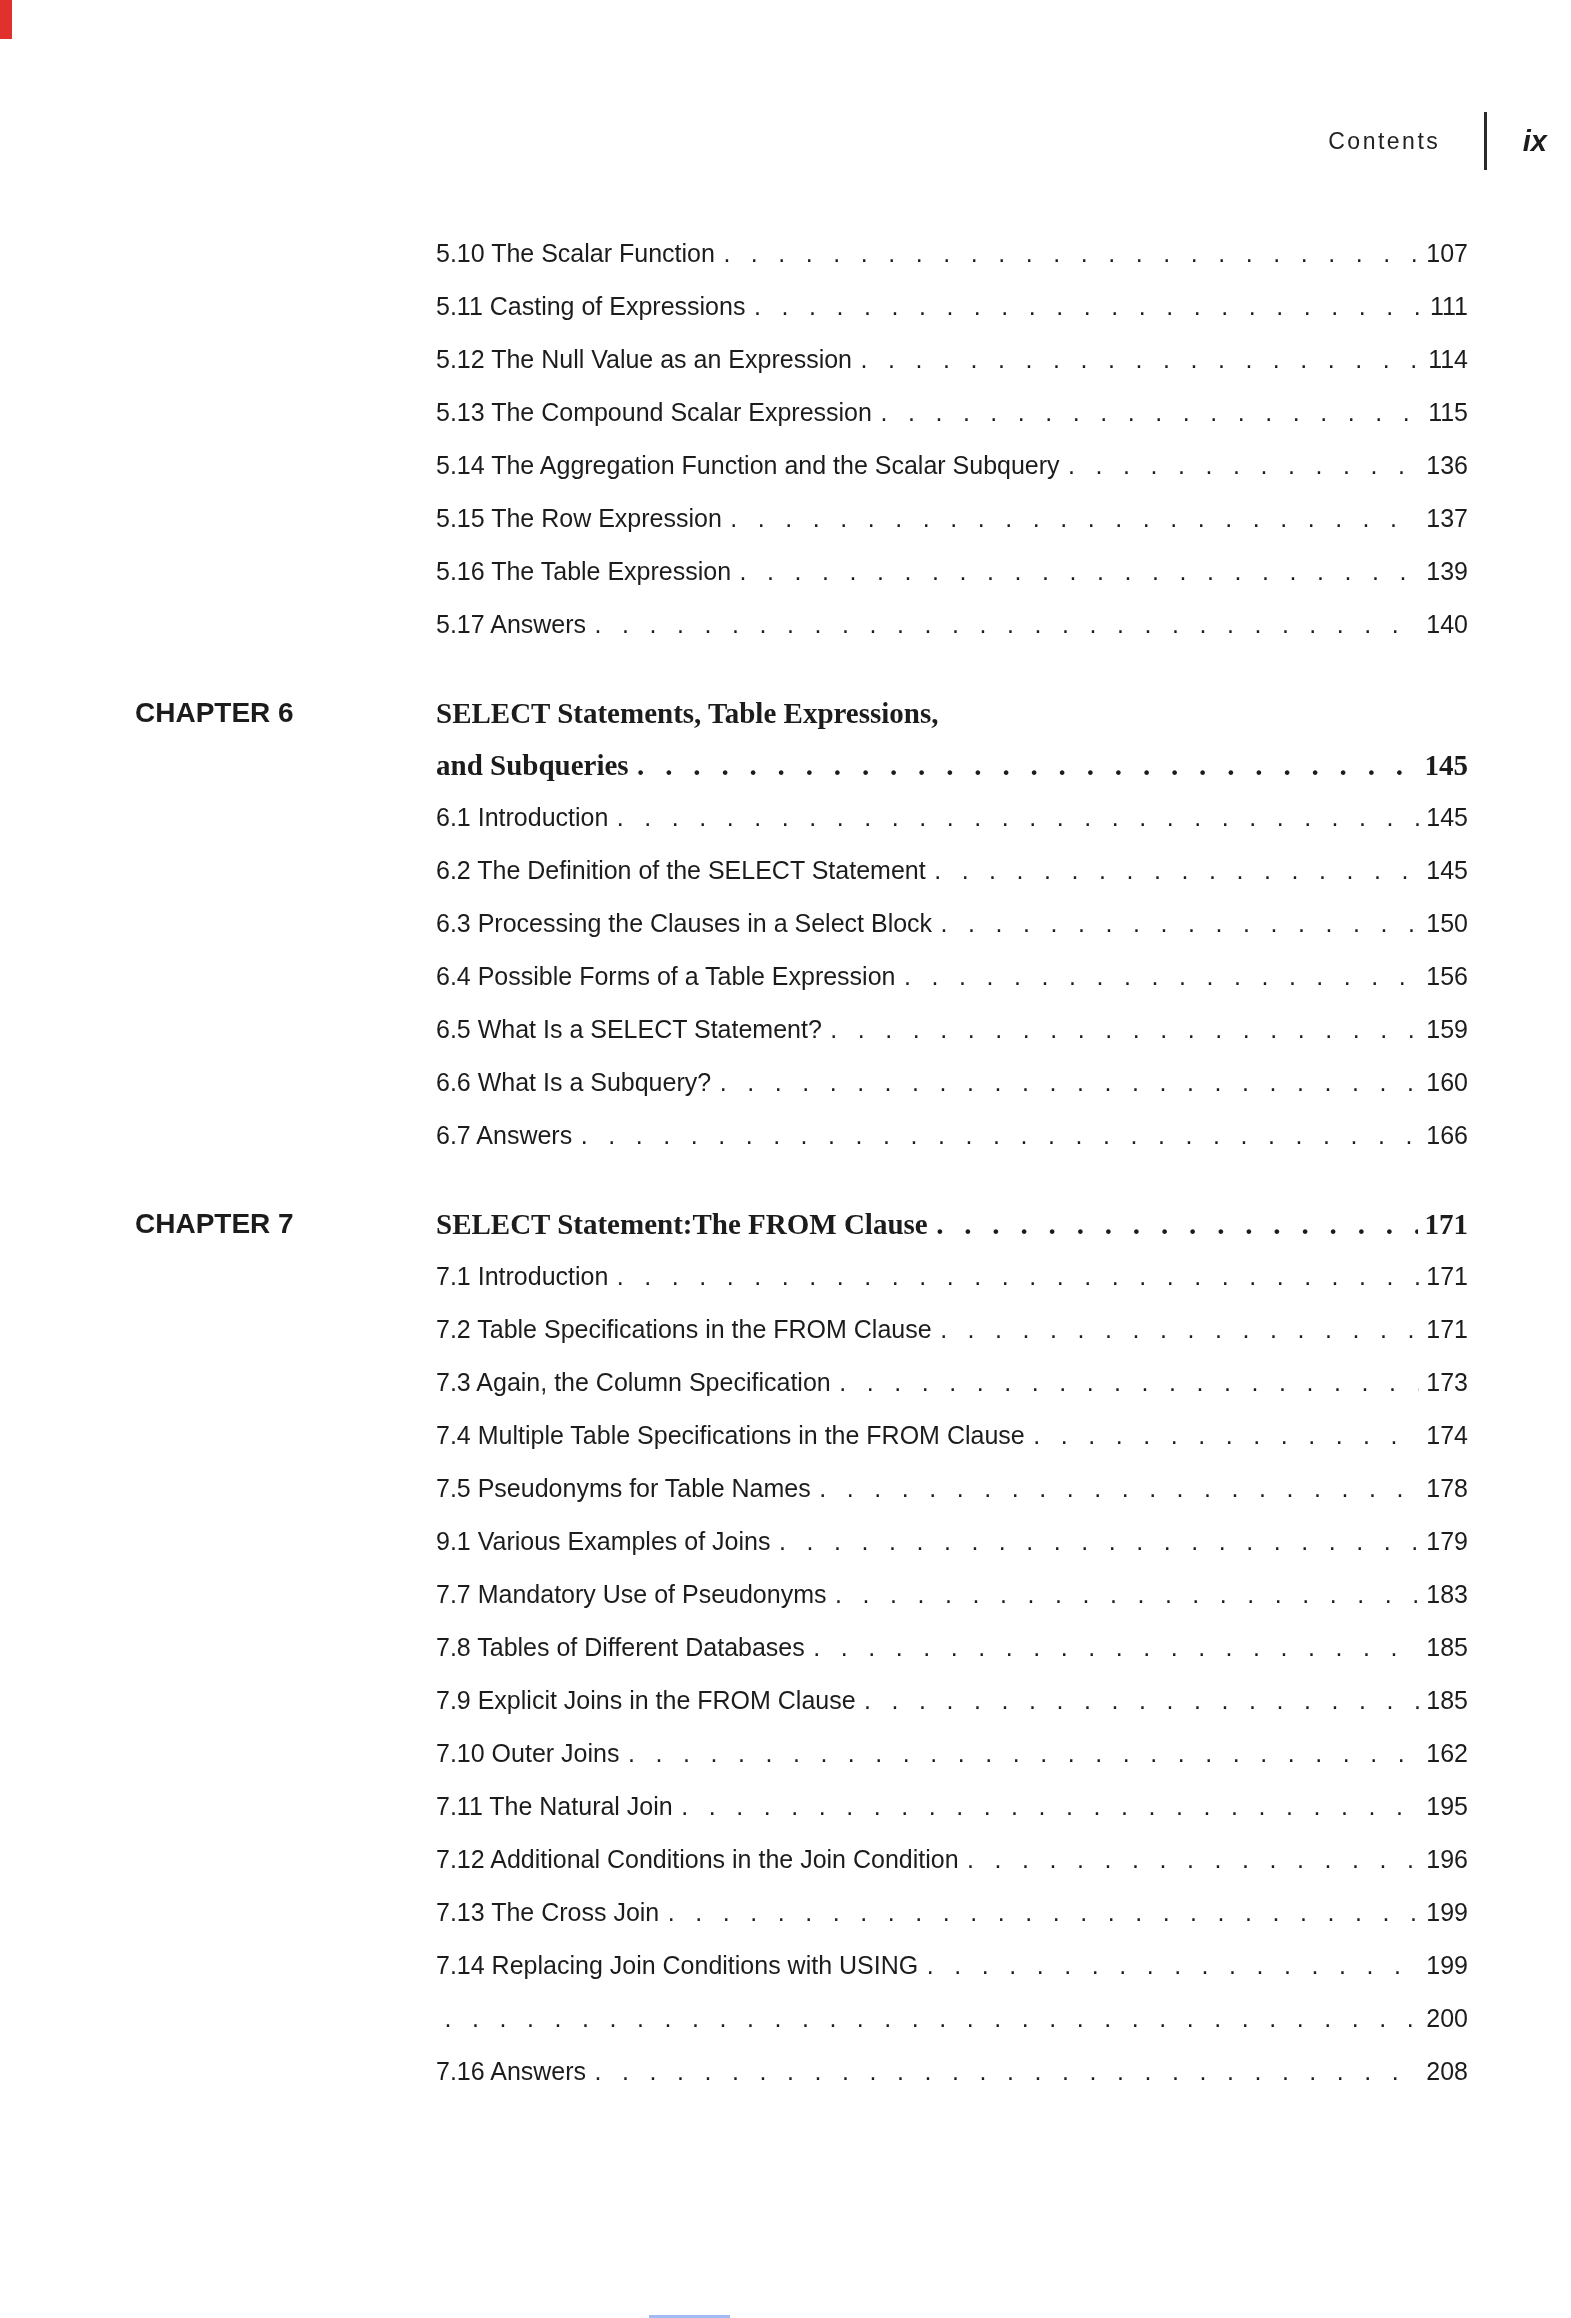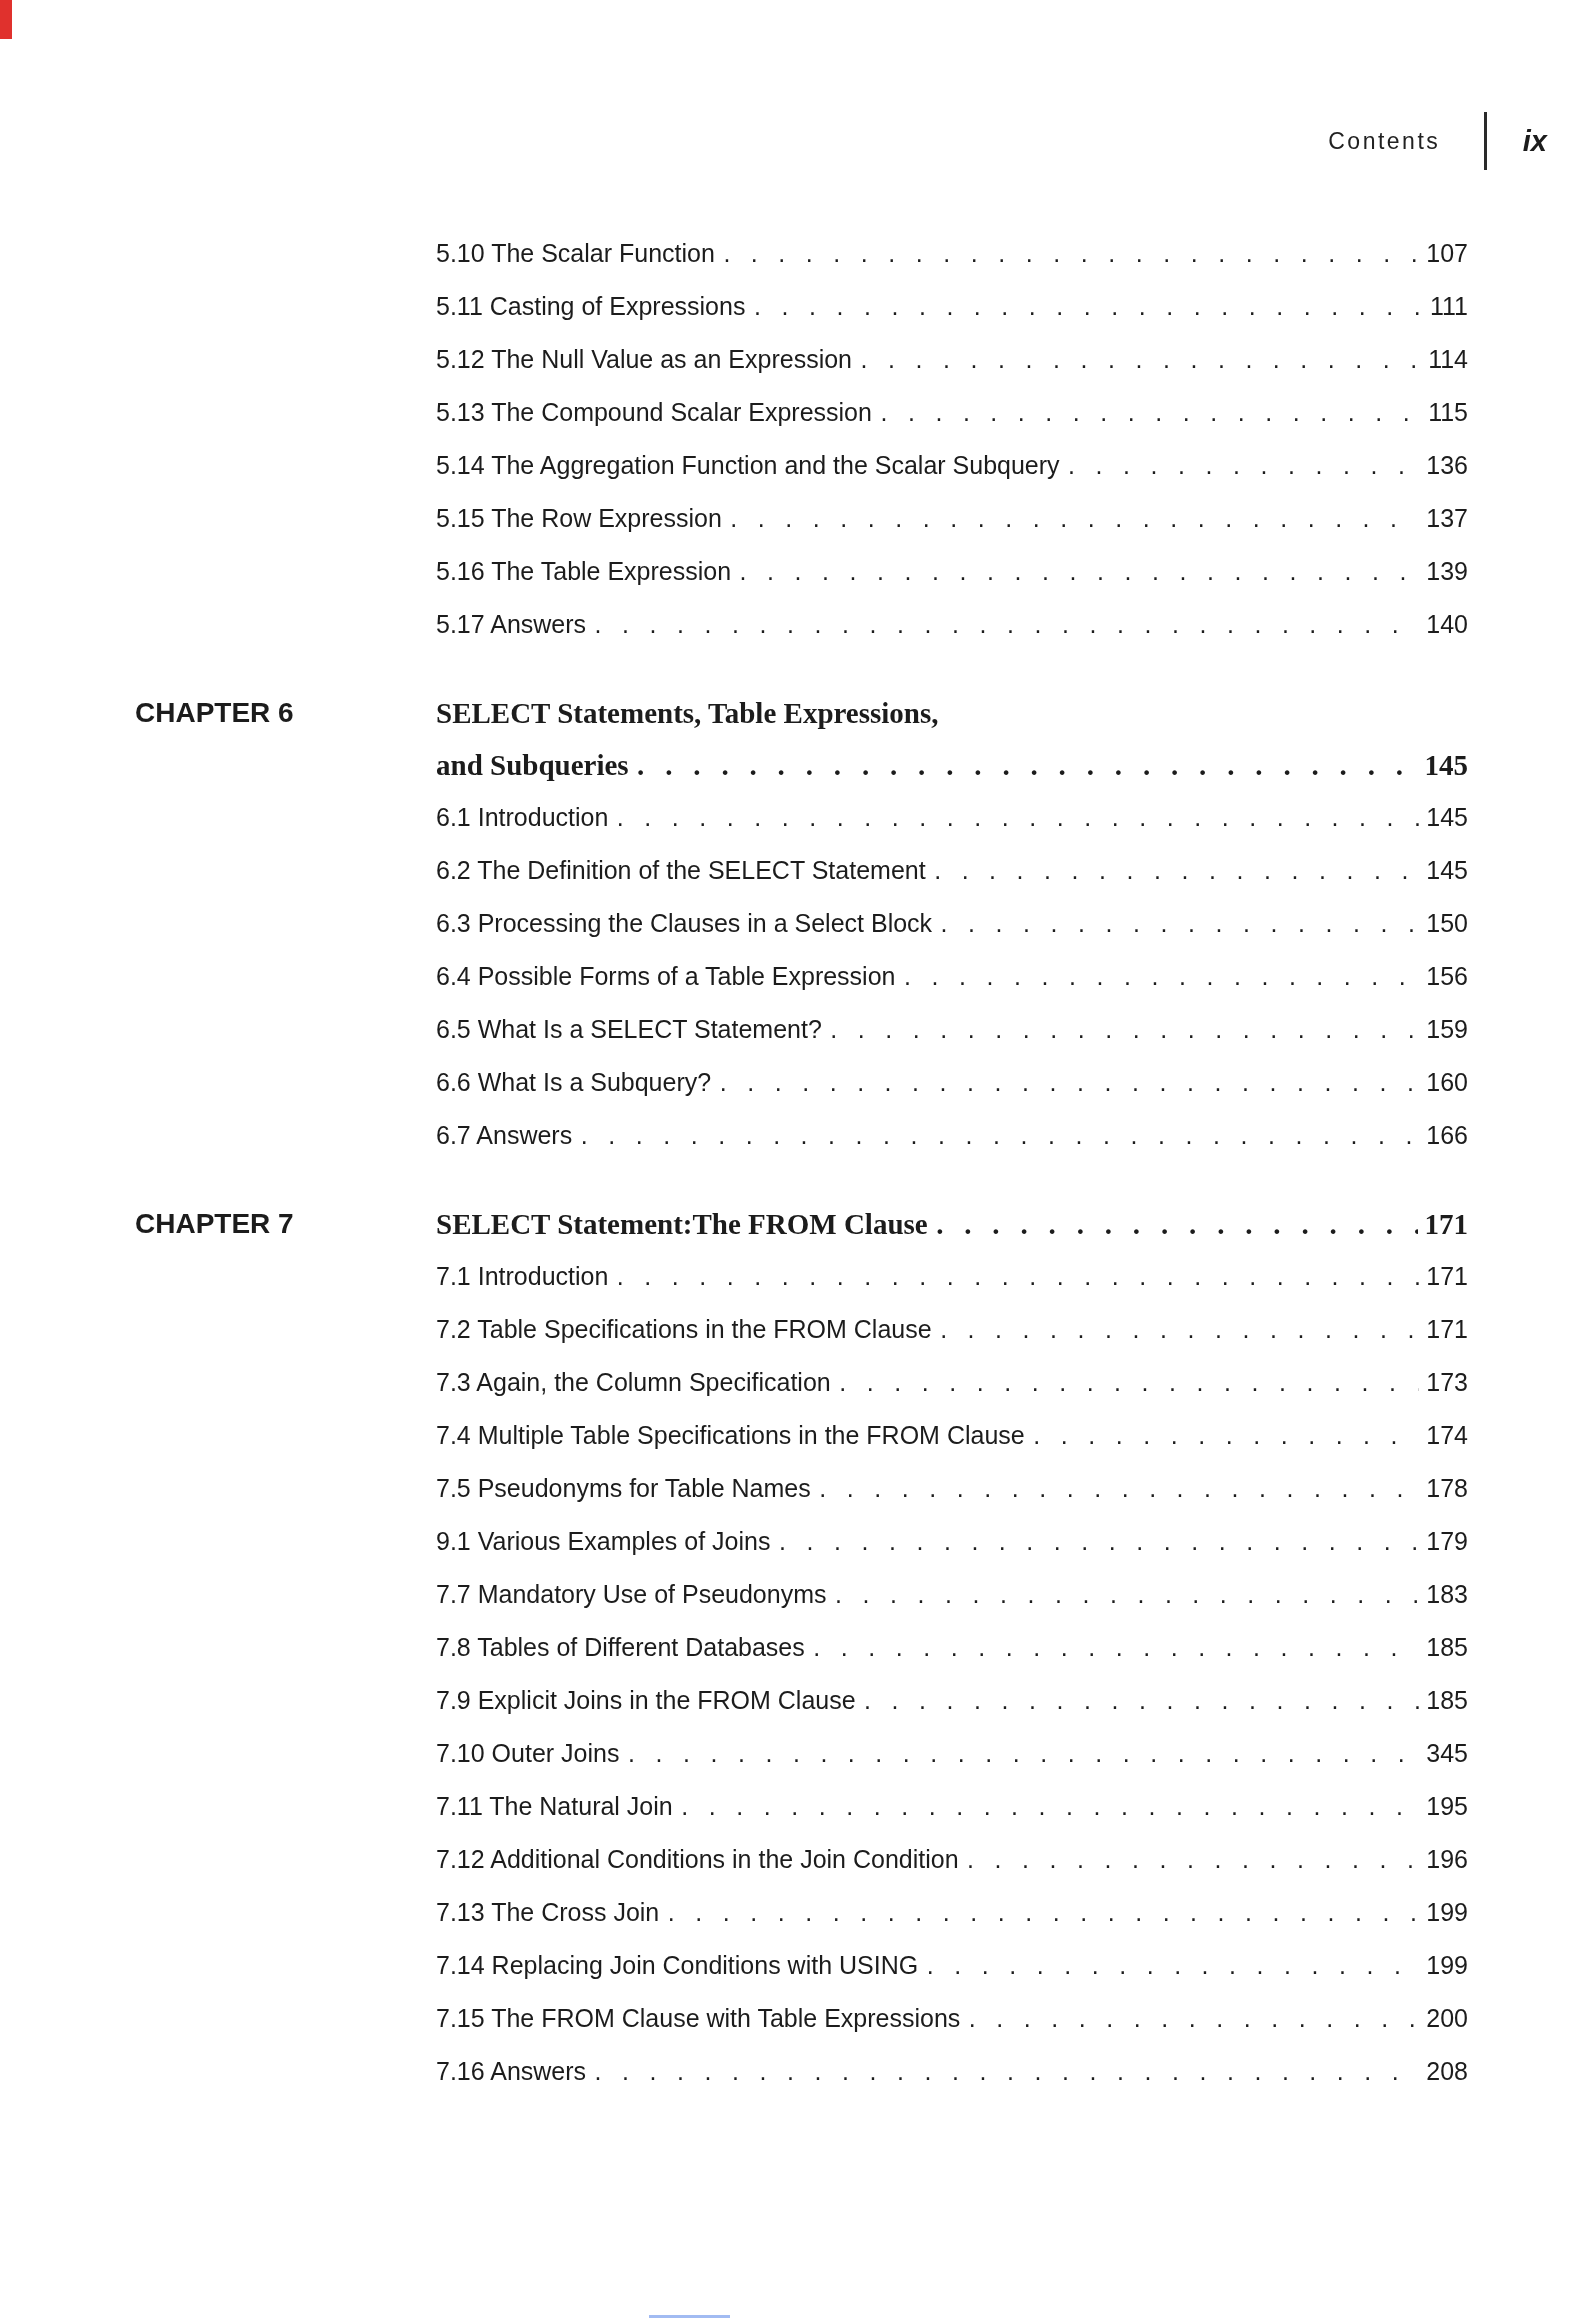--- a/index.html
+++ b/index.html
@@ -263,21 +263,21 @@
             <span class="entry-page">185</span>
           </div>
           <div class="toc-row entry-row">
             <span class="entry-title">7.9 Explicit Joins in the FROM Clause</span>
             <span class="dots">. . . . . . . . . . . . . . . . . . . . . . . . . . . . . . . . . . . . . . . . . . . . . . . . . . . . . . . . . . . . . . . . . . . . . . . . . . . . . . . . . . . . . . . . . .</span>
             <span class="entry-page">185</span>
           </div>
           <div class="toc-row entry-row">
             <span class="entry-title">7.10 Outer Joins</span>
             <span class="dots">. . . . . . . . . . . . . . . . . . . . . . . . . . . . . . . . . . . . . . . . . . . . . . . . . . . . . . . . . . . . . . . . . . . . . . . . . . . . . . . . . . . . . . . . . .</span>
-            <span class="entry-page">345</span>
+            <span class="entry-page">162</span>
           </div>
           <div class="toc-row entry-row">
             <span class="entry-title">7.11 The Natural Join</span>
             <span class="dots">. . . . . . . . . . . . . . . . . . . . . . . . . . . . . . . . . . . . . . . . . . . . . . . . . . . . . . . . . . . . . . . . . . . . . . . . . . . . . . . . . . . . . . . . . .</span>
             <span class="entry-page">195</span>
           </div>
           <div class="toc-row entry-row">
             <span class="entry-title">7.12 Additional Conditions in the Join Condition</span>
             <span class="dots">. . . . . . . . . . . . . . . . . . . . . . . . . . . . . . . . . . . . . . . . . . . . . . . . . . . . . . . . . . . . . . . . . . . . . . . . . . . . . . . . . . . . . . . . . .</span>
             <span class="entry-page">196</span>
@@ -286,21 +286,20 @@
             <span class="entry-title">7.13 The Cross Join</span>
             <span class="dots">. . . . . . . . . . . . . . . . . . . . . . . . . . . . . . . . . . . . . . . . . . . . . . . . . . . . . . . . . . . . . . . . . . . . . . . . . . . . . . . . . . . . . . . . . .</span>
             <span class="entry-page">199</span>
           </div>
           <div class="toc-row entry-row">
             <span class="entry-title">7.14 Replacing Join Conditions with USING</span>
             <span class="dots">. . . . . . . . . . . . . . . . . . . . . . . . . . . . . . . . . . . . . . . . . . . . . . . . . . . . . . . . . . . . . . . . . . . . . . . . . . . . . . . . . . . . . . . . . .</span>
             <span class="entry-page">199</span>
           </div>
           <div class="toc-row entry-row">
-            <span class="entry-title">7.15 The FROM Clause with Table Expressions</span>
             <span class="dots">. . . . . . . . . . . . . . . . . . . . . . . . . . . . . . . . . . . . . . . . . . . . . . . . . . . . . . . . . . . . . . . . . . . . . . . . . . . . . . . . . . . . . . . . . .</span>
             <span class="entry-page">200</span>
           </div>
           <div class="toc-row entry-row">
             <span class="entry-title">7.16 Answers</span>
             <span class="dots">. . . . . . . . . . . . . . . . . . . . . . . . . . . . . . . . . . . . . . . . . . . . . . . . . . . . . . . . . . . . . . . . . . . . . . . . . . . . . . . . . . . . . . . . . .</span>
             <span class="entry-page">208</span>
           </div>
         </div>
       </section>

